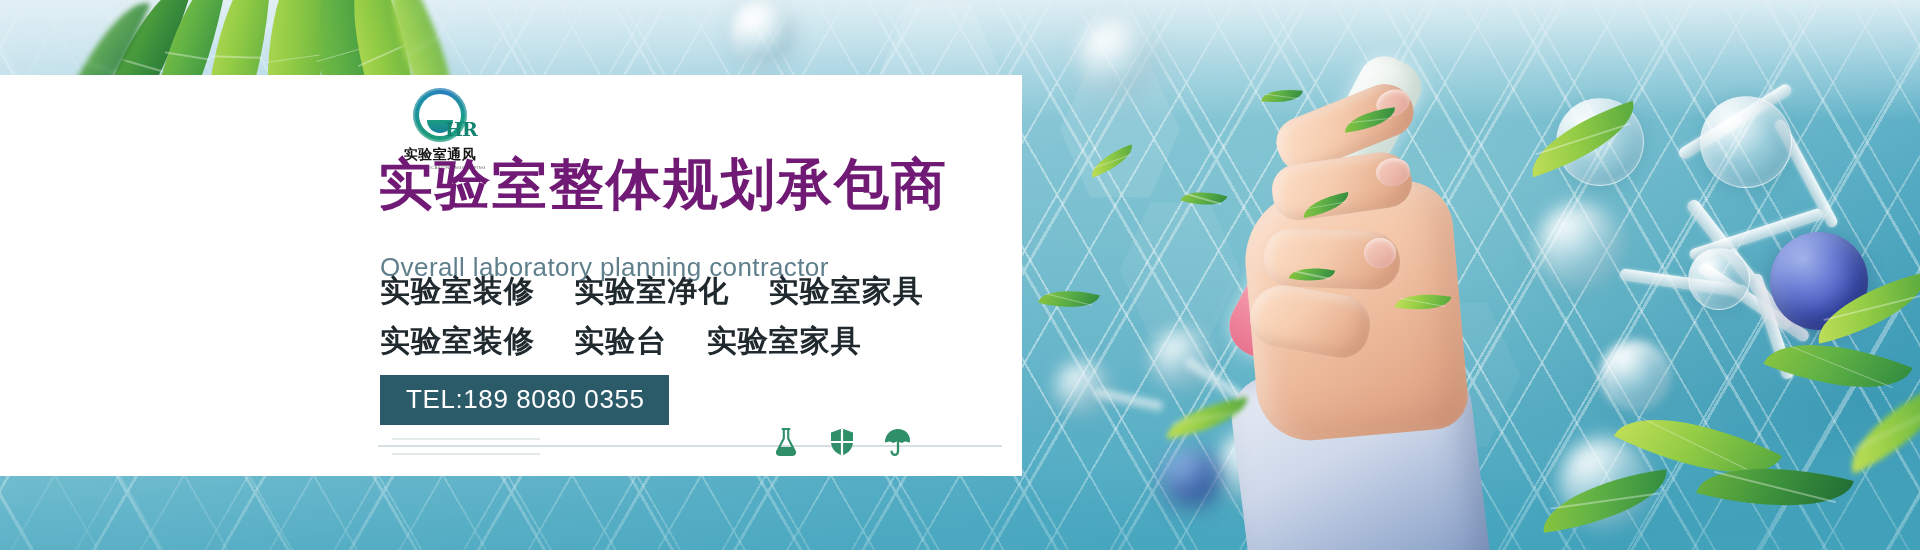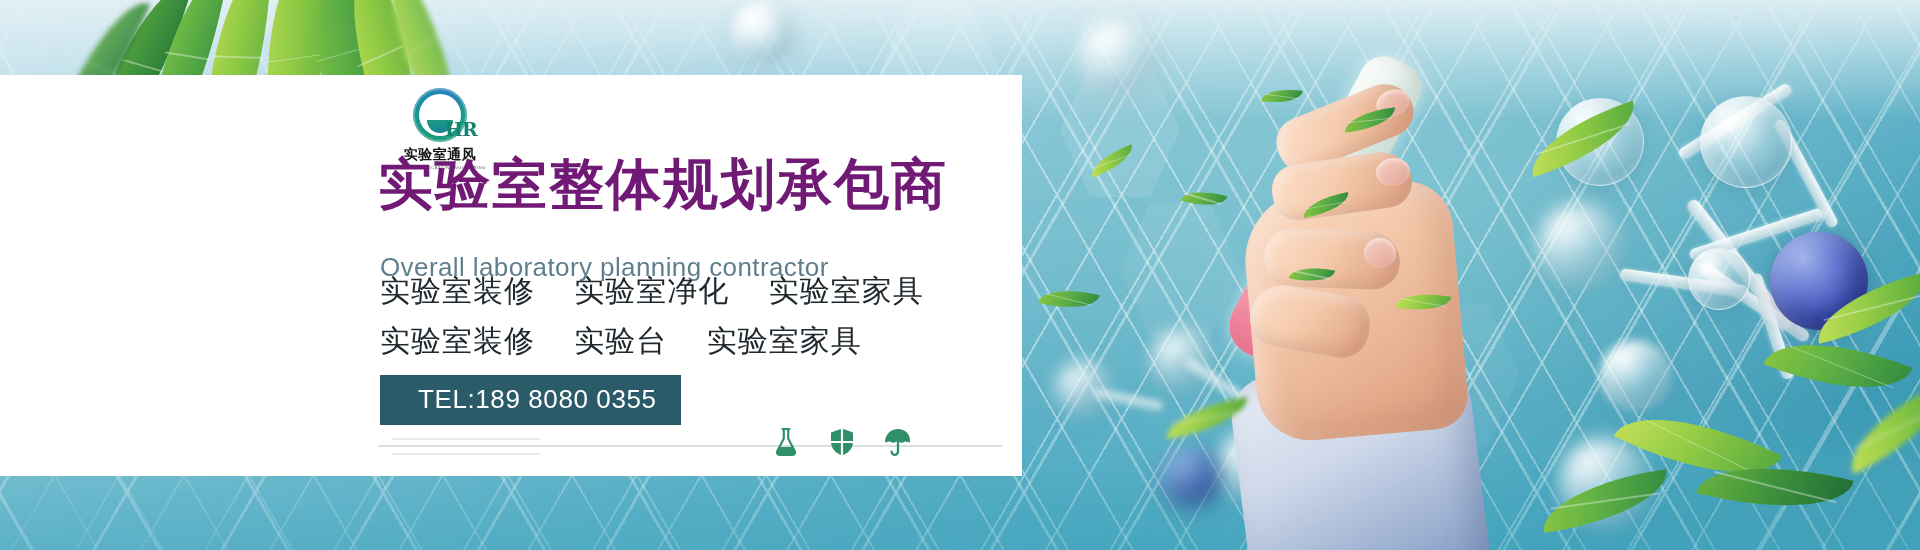--- a/index.html
+++ b/index.html
@@ -189,32 +189,32 @@
     letter-spacing: 2px; line-height: 1;
     white-space: nowrap;
   }
   .subhead {
     position: absolute; left: 380px; top: 148px;
     font-size: 26px; color: #5f7f8c; font-weight: 400;
     letter-spacing: .4px; white-space: nowrap; margin-top: 29px;
   }
   .svc {
     position: absolute; left: 380px;
-    font-size: 30px; color: #20292e; font-weight: 400;
+    font-size: 30px; color: #20292e; font-weight: 700;
     letter-spacing: 1px; white-space: nowrap;
   }
   .svc.l1 { top: 196px; }
   .svc.l2 { top: 246px; }
   .svc span { margin-right: 30px; }
   .svc span:last-child { margin-right: 0; }
 
   .tel-badge {
     position: absolute; left: 380px; top: 300px;
     background: #2b5a68; color: #ffffff;
-    padding: 9px 24px 10px 38px;
+    padding: 9px 24px 10px 26px;
     font-size: 26px; font-weight: 500; letter-spacing: .6px;
     white-space: nowrap;
   }
 
   .rule-long {
     position: absolute; left: 378px; top: 370px; width: 624px; height: 2px;
     background: #d8dfe2;
   }
   .rule-short-a {
     position: absolute; left: 392px; top: 363px; width: 148px; height: 2px;

